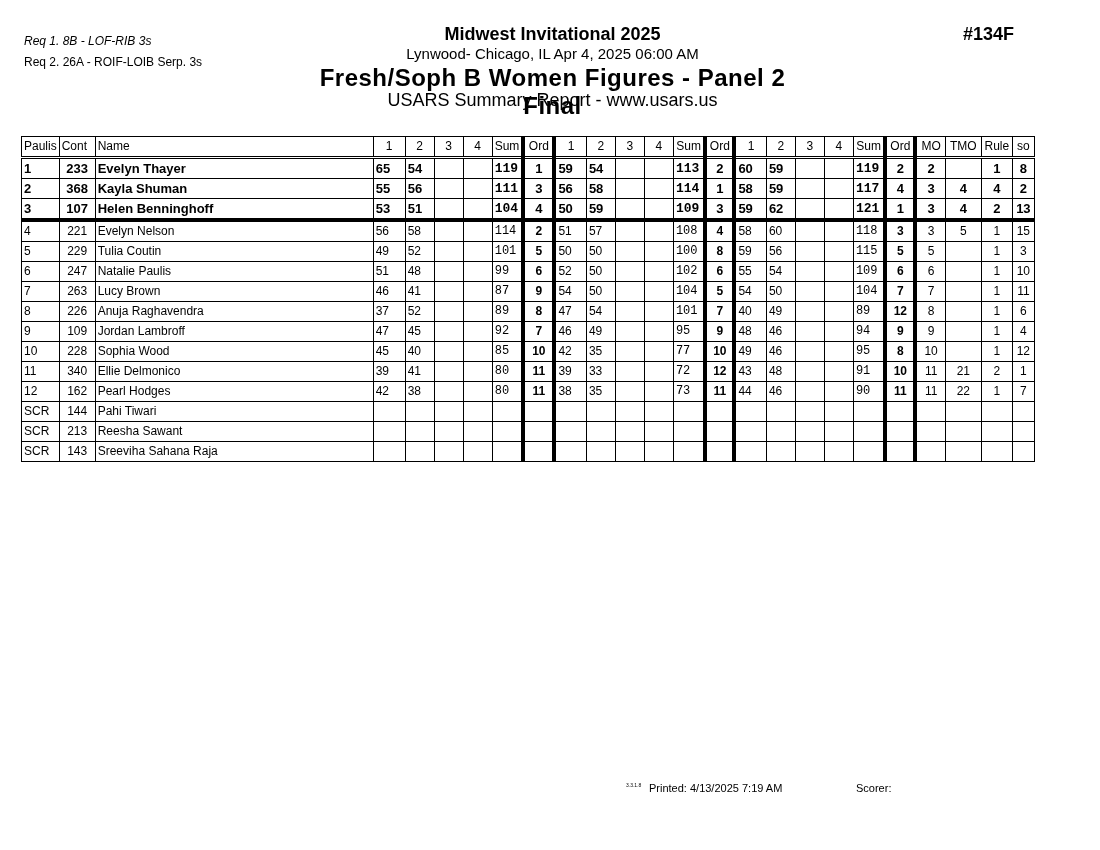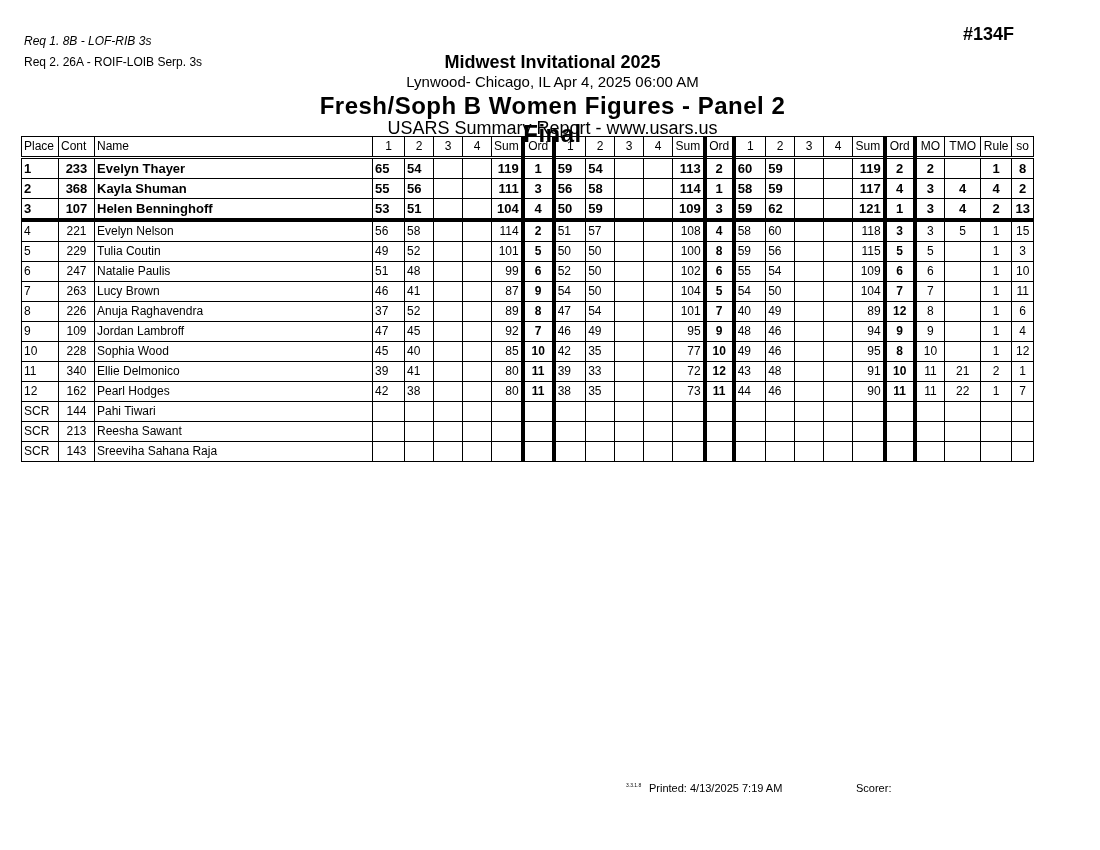--- a/index.html
+++ b/index.html
@@ -1,30 +1,30 @@
 <!DOCTYPE html>
 <html><head>
 <meta charset="utf-8">
 <style>
   html, body { margin:0; padding:0; background:#ffffff; }
   body { width:1100px; height:850px; position:relative; font-family:"Liberation Sans", sans-serif; color:#000; overflow:hidden; }
   .req { position:absolute; left:24px; font-size:12px; line-height:14px; }
-  .hdr { position:absolute; left:300px; width:505px; text-align:center;margin-top:28px; }
+  .hdr { position:absolute; left:300px; width:505px; text-align:center; }
   .t1 { top:24px; font-size:18px; font-weight:bold; }
   .t2 { top:45px; font-size:15px; }
   .t3 { top:64px; font-size:24px; font-weight:bold; letter-spacing:0.5px; }
   .t4 { top:90px; font-size:18px; }
   .evno { position:absolute; left:963px; top:24px; font-size:18px; font-weight:bold;text-align:right; }
 
   table.sheet { position:absolute; left:21px; top:136px; border-collapse:collapse; table-layout:fixed; font-size:12px; }
   table.sheet td { height:19px; padding:0 2px; border:1px solid #000; white-space:nowrap; overflow:hidden; line-height:19px; }
   table.sheet tr.jrow td { height:19px; font-size:11px; }
   table.sheet td.nb { border:none; }
   .c { text-align:center; }
-  .r { text-align:right; }
+  .r { text-align:left;font-family:Liberation Mono, monospace; }
   .b { font-weight:bold; }
   .bl { border-left:4px solid #000 !important; }
   .br { border-right:4px solid #000 !important; }
   tr.hrow td { border-bottom:3px double #000; }
   tr.top3 td { font-weight:bold; font-size:13px; }
   tr.cut td { border-bottom:4px solid #000; }
   .footer { position:absolute; top:782px; font-size:11px; }
   .tiny { position:absolute; left:626px; top:782px; font-size:5px; }
 </style>
 </head>
@@ -62,21 +62,21 @@
       <col style="width:29px">
       <col style="width:32px">
       <col style="width:30px">
     <col style="width:30px">
       <col style="width:36px">
       <col style="width:31px">
       <col style="width:22px">
   </colgroup>
   <tbody id="tbody">
     <tr class="hrow" id="hrow">
-        <td>Place</td>
+        <td>Paulis</td>
         <td>Cont</td>
         <td>Name</td>
         <td class="c">1</td>
         <td class="c">2</td>
         <td class="c">3</td>
         <td class="c">4</td>
         <td class="c br">Sum</td>
         <td class="c">Ord</td>
         <td class="c bl">1</td>
         <td class="c">2</td>

